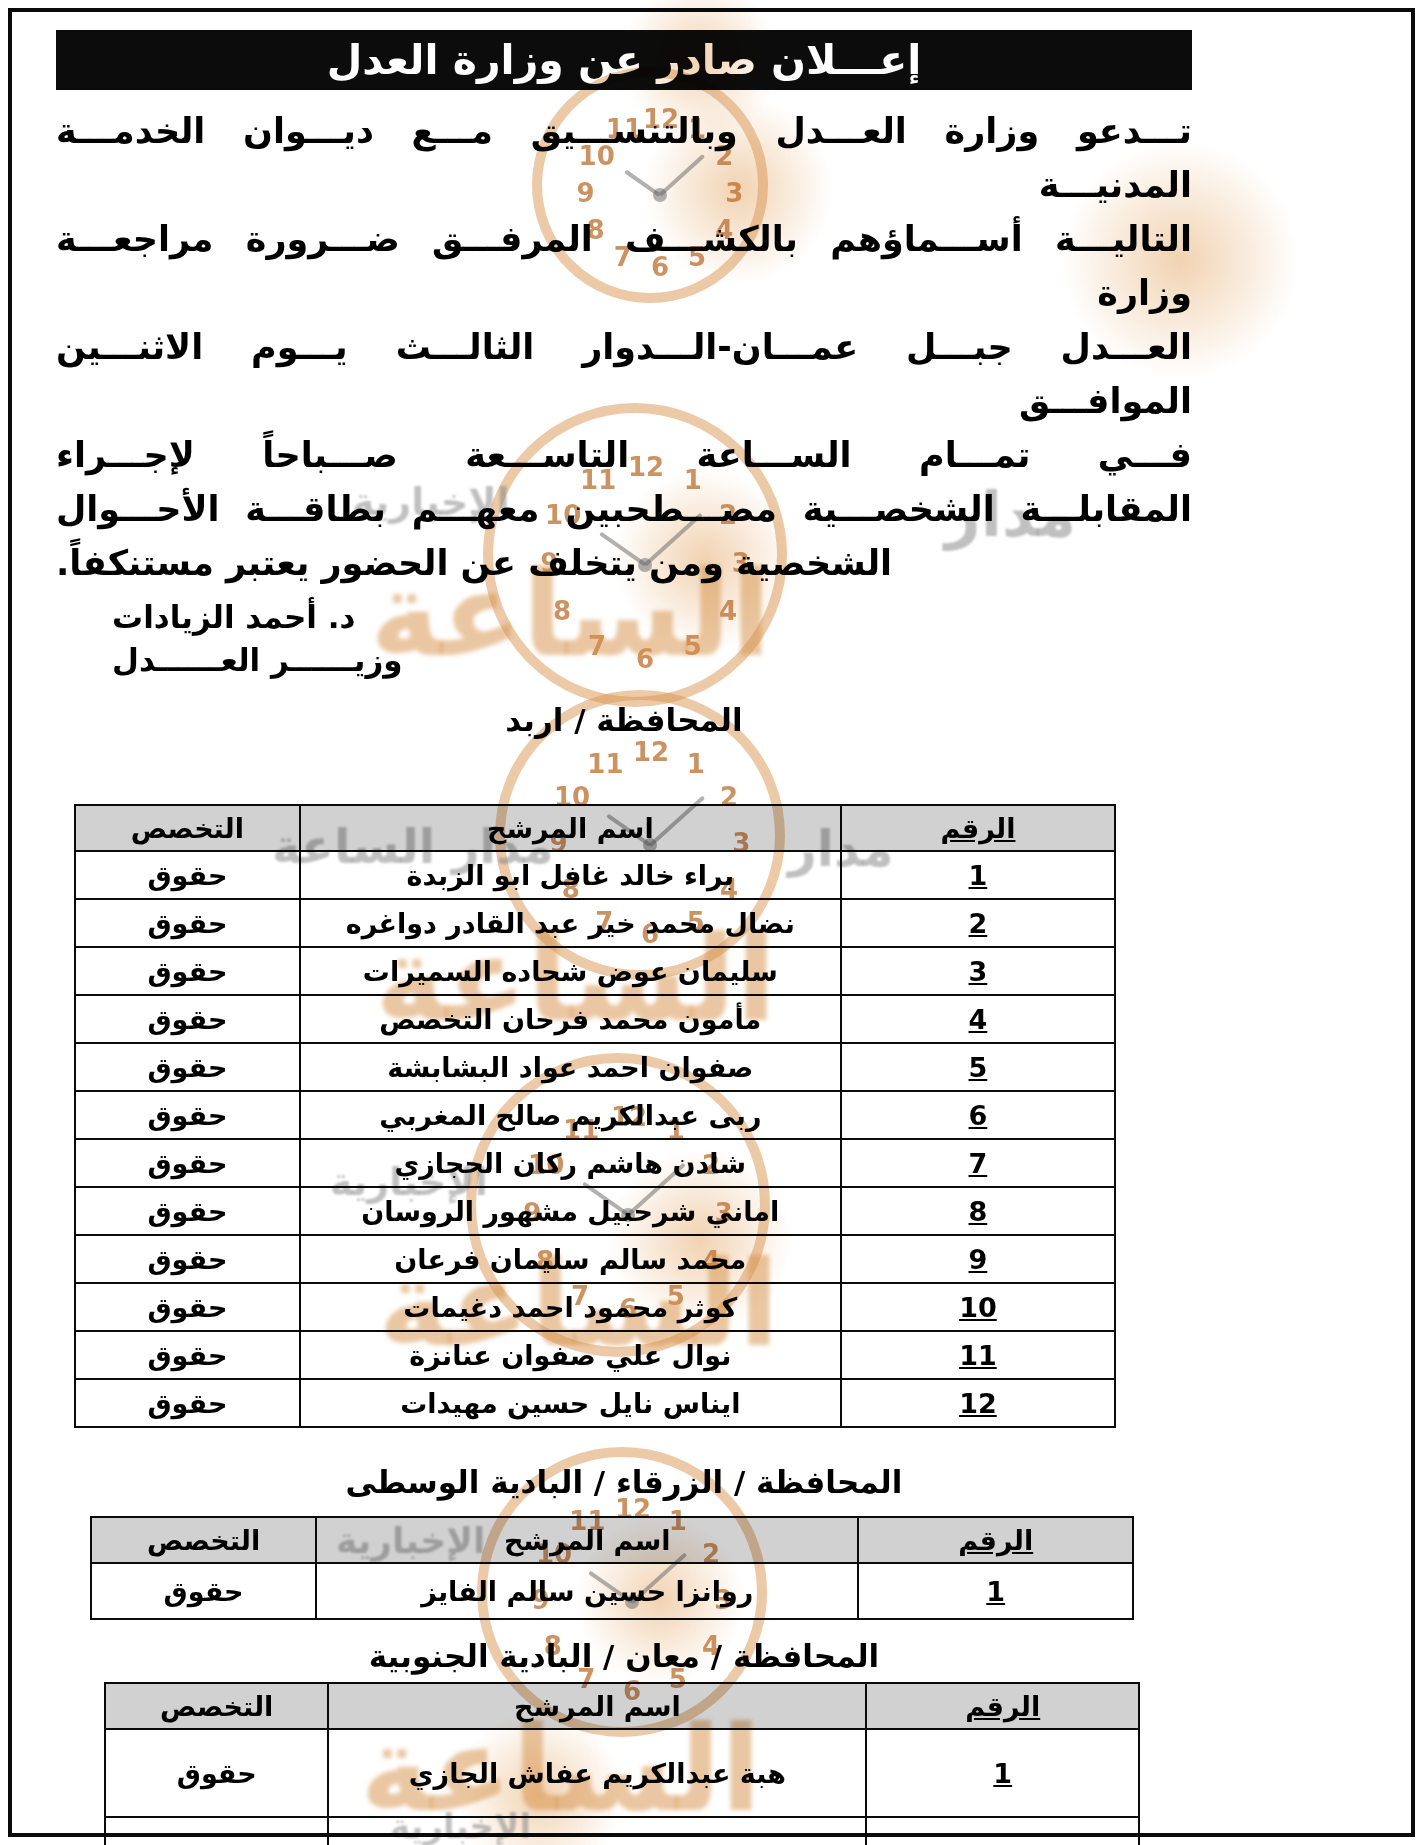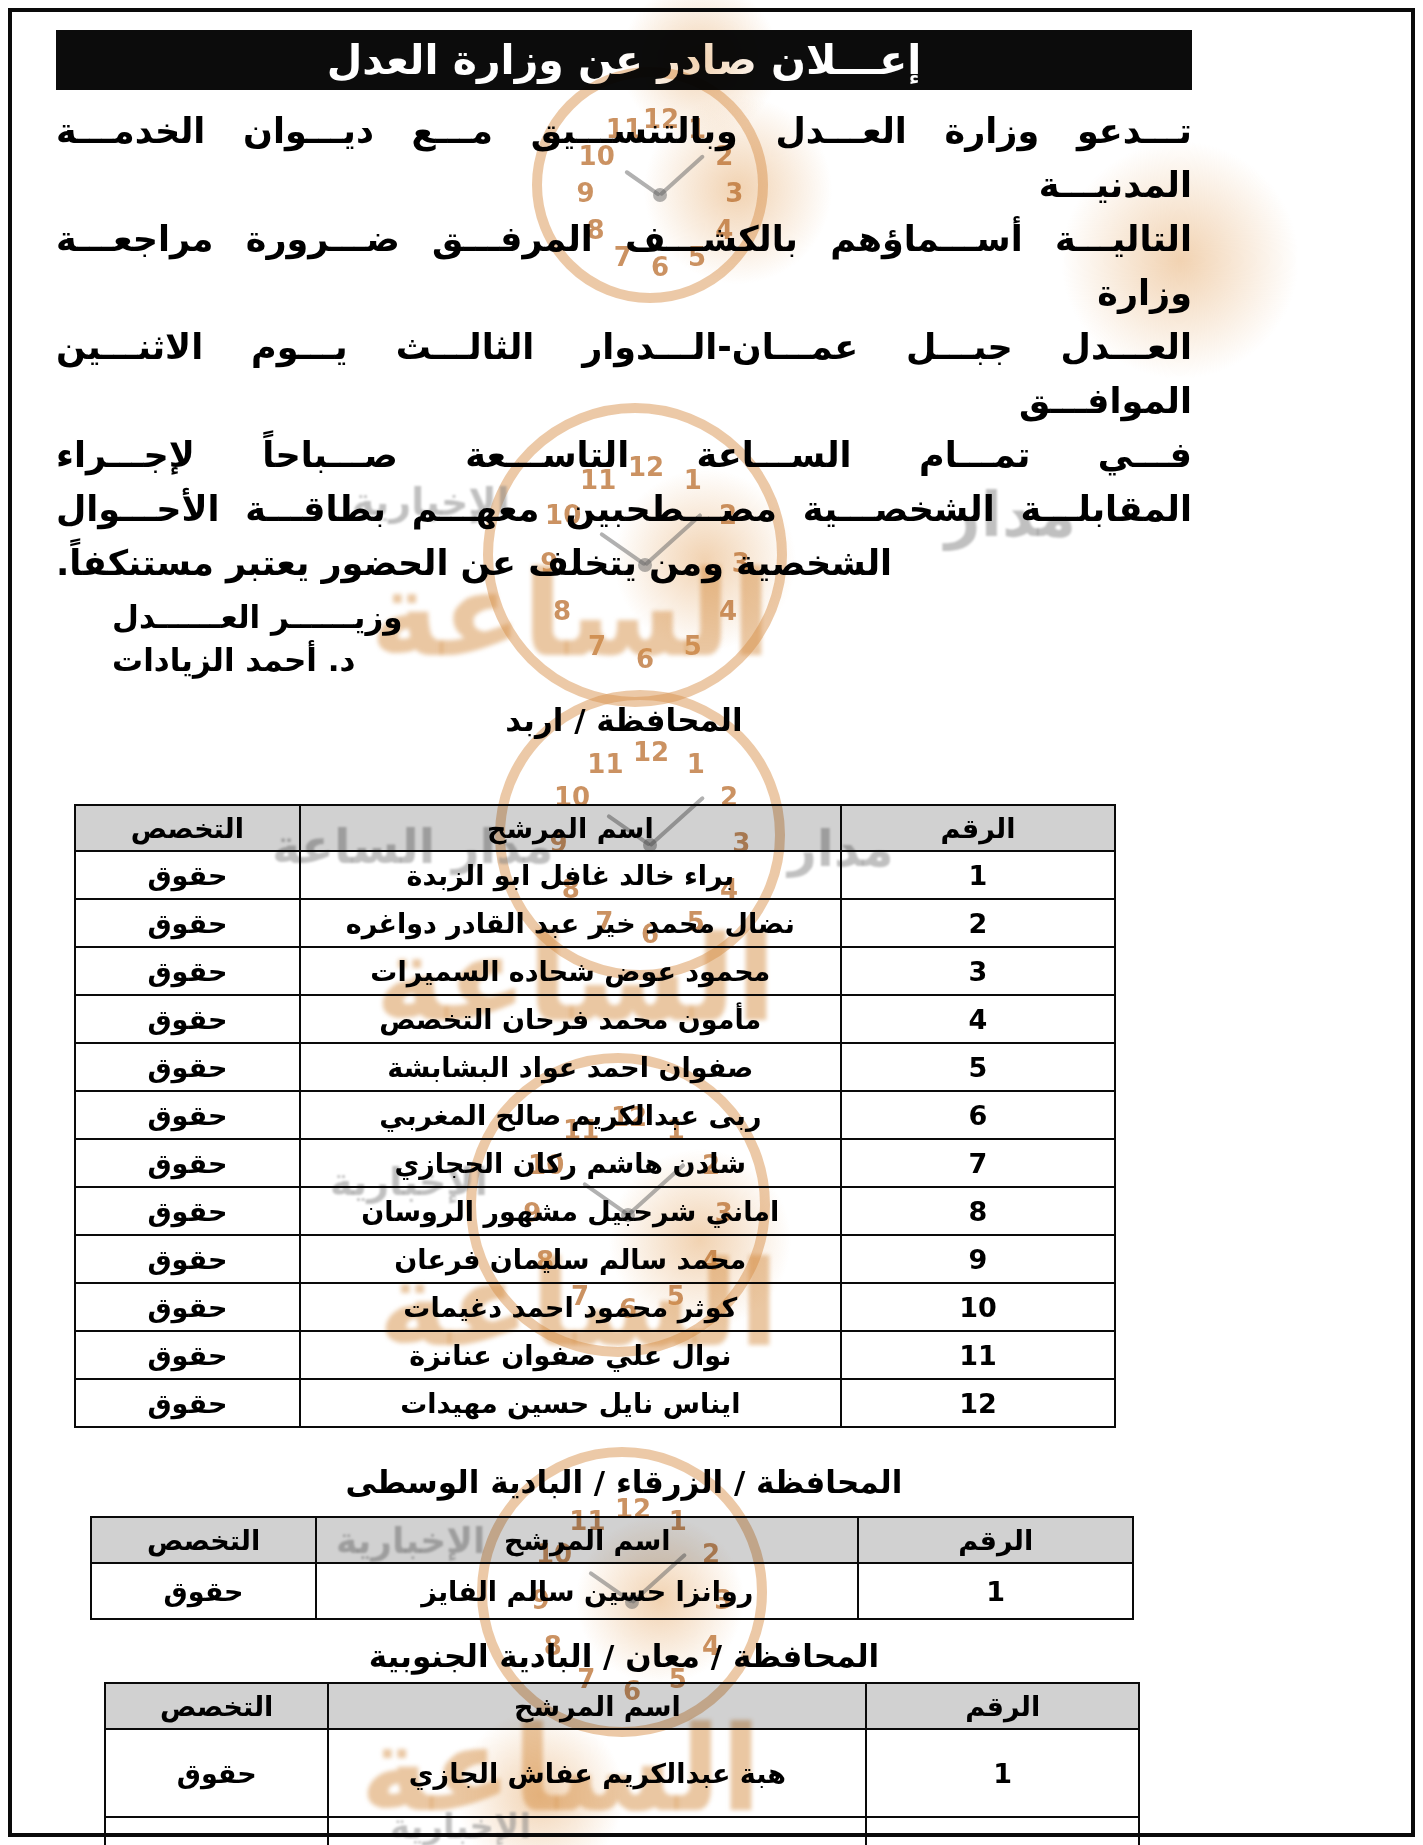--- a/index.html
+++ b/index.html
@@ -36,21 +36,21 @@
   table.roster{border-collapse:collapse;direction:rtl;font-weight:bold;table-layout:fixed;}
   .t1{margin:64px 0 0 18px;width:1042px;}
   .t2{margin:14px 0 0 34px;width:1044px;}
   .t3{margin:6px 0 0 48px;width:1036px;}
   .roster th,.roster td{border:2px solid #0a0a0a;text-align:center;vertical-align:middle;padding:0 8px;overflow:hidden;}
   .roster th{background:rgba(0,0,0,0.18);font-size:27px;height:44px;}
   .roster td{font-size:27px;}
   .t1 td{height:46px;}
   .t2 td{height:54px;}
   .t3 td{height:86px;}
-  .col-num{width:26%;}
+  .col-num{width:26%;text-decoration:underline;}
   .col-name{width:53%;}
   .col-spec{width:21%;}
 
   
   :root{
     --wm-ring:rgba(218,148,80,0.5);
     --wm-num:rgba(185,110,45,0.75);
     --wm-hand:rgba(100,100,100,0.5);
     --wm-orange:rgba(214,143,70,0.5);
     --wm-gray:rgba(130,130,130,0.5);
@@ -83,22 +83,22 @@
         <div class="bline">التاليـــة أســـماؤهم بالكشـــف المرفـــق ضـــرورة مراجعـــة وزارة</div>
         <div class="bline">العـــدل جبـــل عمـــان-الـــدوار الثالـــث يـــوم الاثنـــين الموافـــق</div>
         <div class="date-line">
           <span class="dtext">فـــي تمـــام الســـاعة التاســـعة صـــباحاً لإجـــراء</span>
         </div>
         <div class="bline">المقابلـــة الشخصـــية مصـــطحبين معهـــم بطاقـــة الأحـــوال</div>
         <div class="bline last">الشخصية ومن يتخلف عن الحضور يعتبر مستنكفاً.</div>
       </div>
 
       <div class="signature">
+        <div class="sig-line">د. أحمد الزيادات</div>
         <div class="sig-line">وزيــــــر العــــــدل</div>
-        <div class="sig-line">د. أحمد الزيادات</div>
       </div>
 
       <h2 class="section-heading">المحافظة / اربد</h2>
       <table class="roster t1" dir="rtl">
           <thead>
             <tr>
               <th class="col-num">الرقم</th>
               <th class="col-name">اسم المرشح</th>
               <th class="col-spec">التخصص</th>
             </tr>
@@ -109,21 +109,21 @@
               <td class="col-name">براء خالد غافل ابو الزبدة</td>
               <td class="col-spec">حقوق</td>
             </tr>
             <tr>
               <td class="col-num">2</td>
               <td class="col-name">نضال محمد خير عبد القادر دواغره</td>
               <td class="col-spec">حقوق</td>
             </tr>
             <tr>
               <td class="col-num">3</td>
-              <td class="col-name">محمود عوض شحاده السميرات</td>
+              <td class="col-name">سليمان عوض شحاده السميرات</td>
               <td class="col-spec">حقوق</td>
             </tr>
             <tr>
               <td class="col-num">4</td>
               <td class="col-name">مأمون محمد فرحان التخصص</td>
               <td class="col-spec">حقوق</td>
             </tr>
             <tr>
               <td class="col-num">5</td>
               <td class="col-name">صفوان احمد عواد البشابشة</td>

